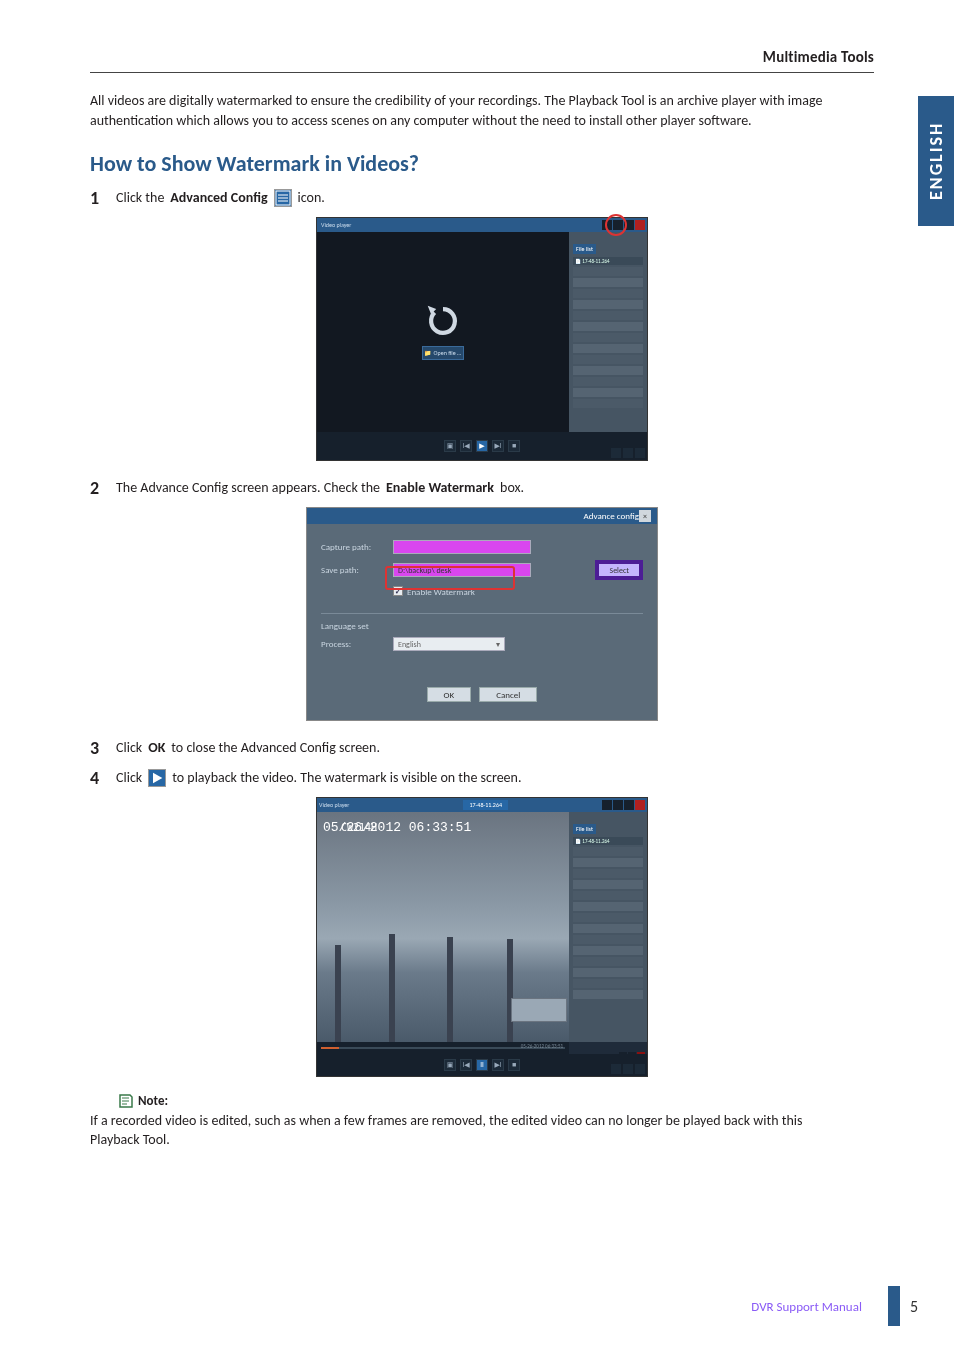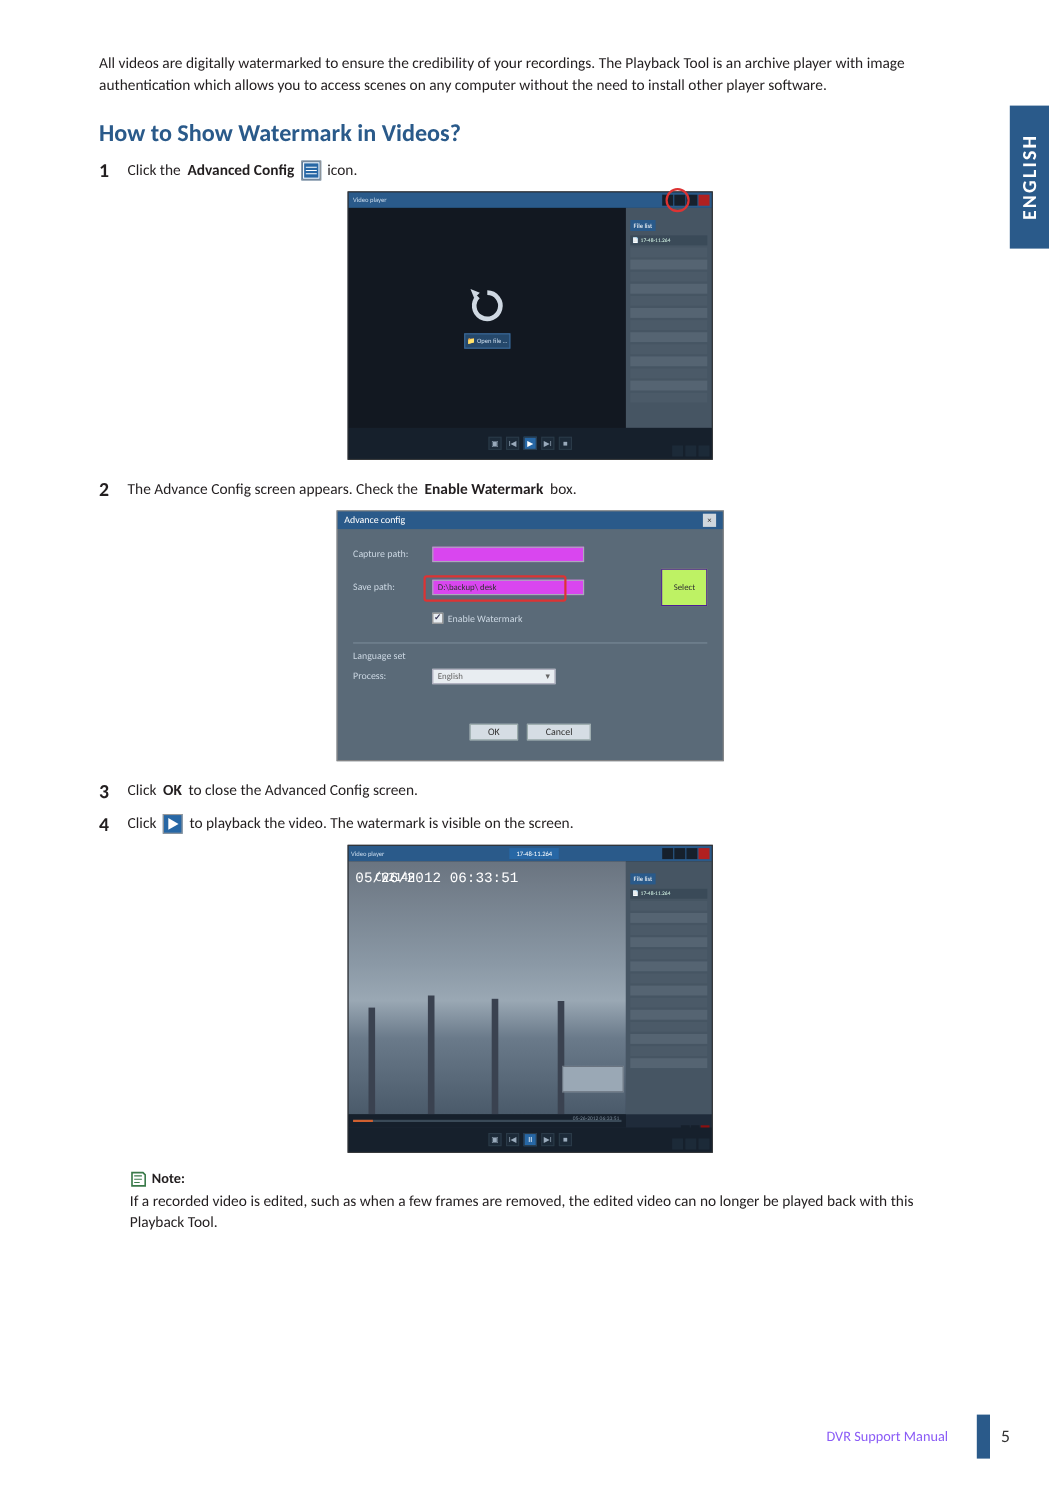--- a/index.html
+++ b/index.html
@@ -156,29 +156,29 @@
 
   
   .shot2 {
     width: 352px;
     background: #5a6a78;
     border: 1px solid #888;
     position: relative;
     padding-bottom: 8px;
   }
   .shot2 .titlebar{
-    background:#2a5a8a;color:#fff;font-size:9px;padding:2px 6px;display:flex;justify-content:space-between;
+    background:#2a5a8a;color:#fff;font-size:9px;padding:2px 6px;display:flex;justify-content:flex-end;
   }
   .shot2 .close-x{width:12px;height:12px;background:#d0d7dd;color:#333;font-size:8px;text-align:center;line-height:12px;}
   .shot2 .body{padding:10px 14px;}
   .shot2 .row{display:flex;align-items:center;margin:6px 0;font-size:9px;color:#c9d5e0;}
   .shot2 .lbl{width:72px;}
   .shot2 .inp{flex:0 0 138px;background:#d946ef;border:1px solid #aab;padding:1px 4px;color:#333;font-size:8px;height:14px;}
   .shot2 .inp.wide{flex:0 0 138px;}
-  .shot2 .sel-btn{margin-left:auto;padding:11px 10px;background:#bef264;border:1px solid #4c1d95;font-size:8px;color:#333;}
+  .shot2 .sel-btn{margin-left:auto;padding:1px 10px;background:#c4b5fd;border:4px solid #4c1d95;font-size:8px;color:#333;}
   .shot2 .chk-row{margin-left:72px;display:flex;align-items:center;gap:4px;margin-top:6px;}
   .shot2 .chk{width:10px;height:10px;background:#e8edf1;border:1px solid #888;display:flex;align-items:center;justify-content:center;color:#335;font-size:8px;font-weight:700;}
   .shot2 .chk-label{font-size:9px;color:#c9d5e0;}
   .shot2 .red-rect{
     position:absolute;border:2px solid #d33;top:58px;left:78px;width:130px;height:24px;border-radius:3px;pointer-events:none;
   }
   .shot2 .section-label{font-size:9px;color:#c9d5e0;margin-top:16px;border-top:1px solid #7a8a98;padding-top:6px;}
   .shot2 .drop{width:112px;height:14px;background:#e8edf1;border:1px solid #aab;font-size:8px;color:#666;padding:0 4px;display:flex;align-items:center;justify-content:space-between;}
   .shot2 .btns{display:flex;gap:8px;justify-content:center;margin-top:36px;}
   .shot2 .dlg-btn{padding:1px 16px;background:#d5dde4;border:1px solid #9aa;font-size:9px;color:#333;}
@@ -222,36 +222,37 @@
   .shot3 .bl2{position:absolute;left:4px;bottom:8px;color:#7a8a98;font-size:5px;}
   .shot3 .bottom-right{position:absolute;right:2px;bottom:2px;display:flex;gap:2px;}
   .shot3 .bottom-right span{width:10px;height:10px;background:#1c2a38;display:inline-block;}
   .shot3 .winctl{position:absolute;right:2px;bottom:16px;display:flex;gap:1px;}
   .shot3 .winctl span{width:8px;height:8px;background:#16202c;}
   .shot3 .winctl .x{background:#8a1010;}
 
   .note-row{display:flex;align-items:center;gap:4px;margin-top:10px;margin-left:28px;}
   .note-icon{width:16px;height:16px;color:#3a7a4a;}
   .note-label{font-weight:700;font-size:13px;}
-  .note-text{font-size:14px;line-height:1.4;margin-left:28px;margin-top:2px;max-width:740px;}
+  .note-text{font-size:14px;line-height:1.4;margin-top:2px;max-width:740px;}
 
   .footer{
     position:absolute;bottom:24px;left:0;right:0;
     display:flex;align-items:center;justify-content:flex-end;
     padding-right:36px;gap:26px;
   }
   .footer-text{font-size:13px;color:#8b5cf6;}
   .footer-block{width:12px;height:40px;background:#2a5a8a;}
   .footer-num{font-size:16px;color:#333;}
 </style>
 </head>
 <body>
 
 <div class="page">
 
+  <div class="header-breadcrumb">Multimedia Tools</div>
 
   <div class="side-tab">ENGLISH</div>
 
   <p class="body">All videos are digitally watermarked to ensure the credibility of your recordings. The Playback Tool is an archive player with image authentication which allows you to access scenes on any computer without the need to install other player software.</p>
 
   <h2 class="sec-title">How to Show Watermark in Videos?</h2>
 
   <div class="step">
     <span class="step-num">1</span>
     <span>Click the </span>

